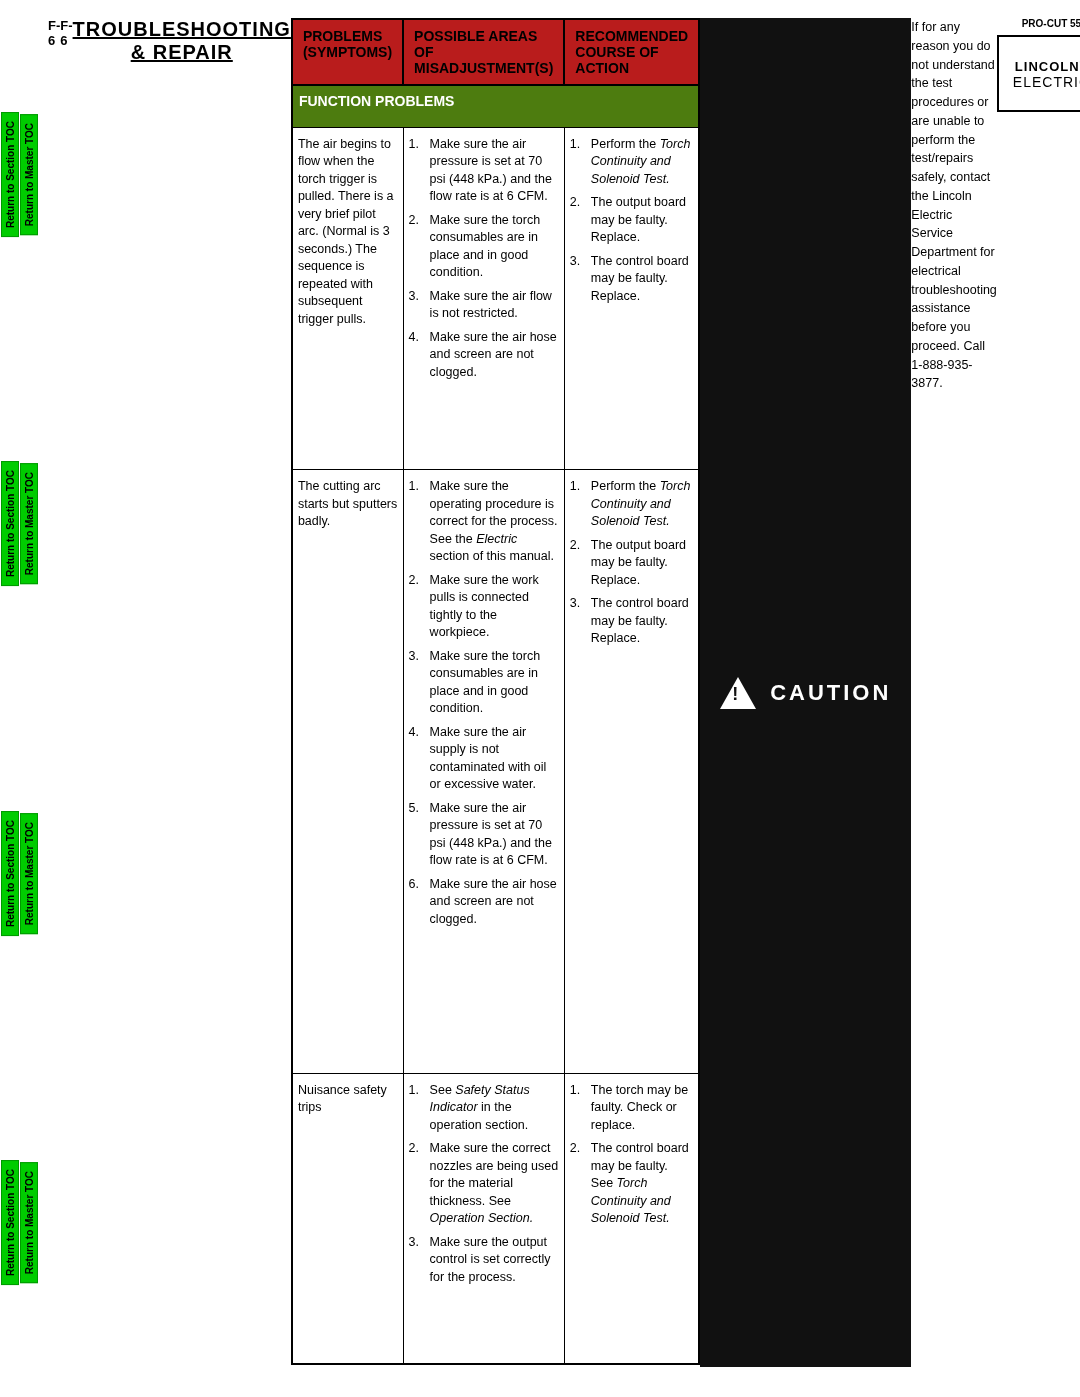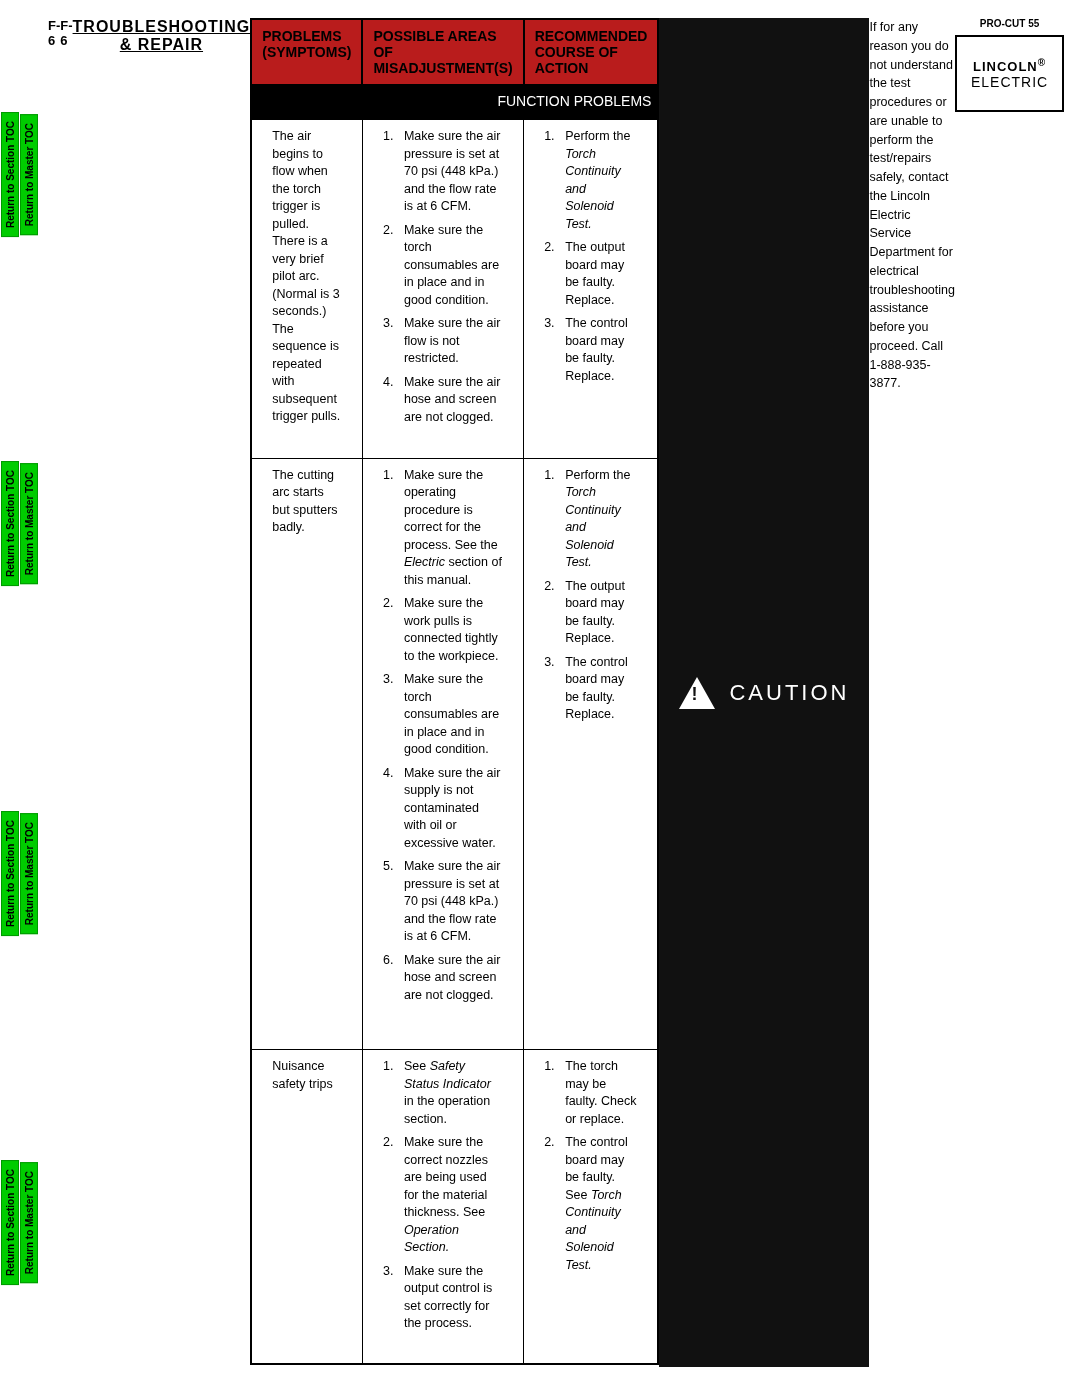--- a/index.html
+++ b/index.html
@@ -73,21 +73,21 @@
       display: flex;
       justify-content: space-between;
       font-size: 13px;
       font-weight: bold;
       margin-bottom: 4px;
     }
 
     
     .page-title {
       text-align: center;
-      font-size: 16px;
+      font-size: 20px;
       font-weight: bold;
       text-decoration: underline;
       margin-bottom: 0;
       letter-spacing: 1px;
     }
 
     
     .header-row {
       display: flex;
       justify-content: space-between;
@@ -118,32 +118,32 @@
       padding: 8px 10px;
       text-align: left;
       font-size: 14px;
       font-weight: bold;
       vertical-align: top;
       background: #b91c1c;
     }
 
     .trouble-table td {
       border: 1.5px solid #000;
-      padding: 8px 20px;
+      padding: 8px 5px;
       vertical-align: top;
       font-size: 12.5px;
       line-height: 1.4;
     }
 
     .function-problems-row td {
-      background: #000000;
+      background: #4d7c0f;
       color: #fff;
-      text-align: right;
+      text-align: left;
       font-size: 14px;
-      font-weight: normal;
+      font-weight: bold;
       padding: 6px;
     }
 
     .col-problems { width: 26%; }
     .col-possible { width: 37%; }
     .col-recommended { width: 37%; }
 
     .bold-italic { font-weight: normal; font-style: italic; }
 
     ol.item-list {
@@ -191,21 +191,21 @@
       position: absolute;
       bottom: -28px;
       left: -6px;
       font-size: 18px;
       font-weight: bold;
       color: #111;
     }
 
     .caution-text {
       font-size: 22px;
-      font-weight: normal;
+      font-weight: bold;
       letter-spacing: 3px;
     }
 
     .caution-description {
       font-size: 12.5px;
       line-height: 1.5;
       margin-bottom: 14px;
     }
 
     .dashed-divider {

